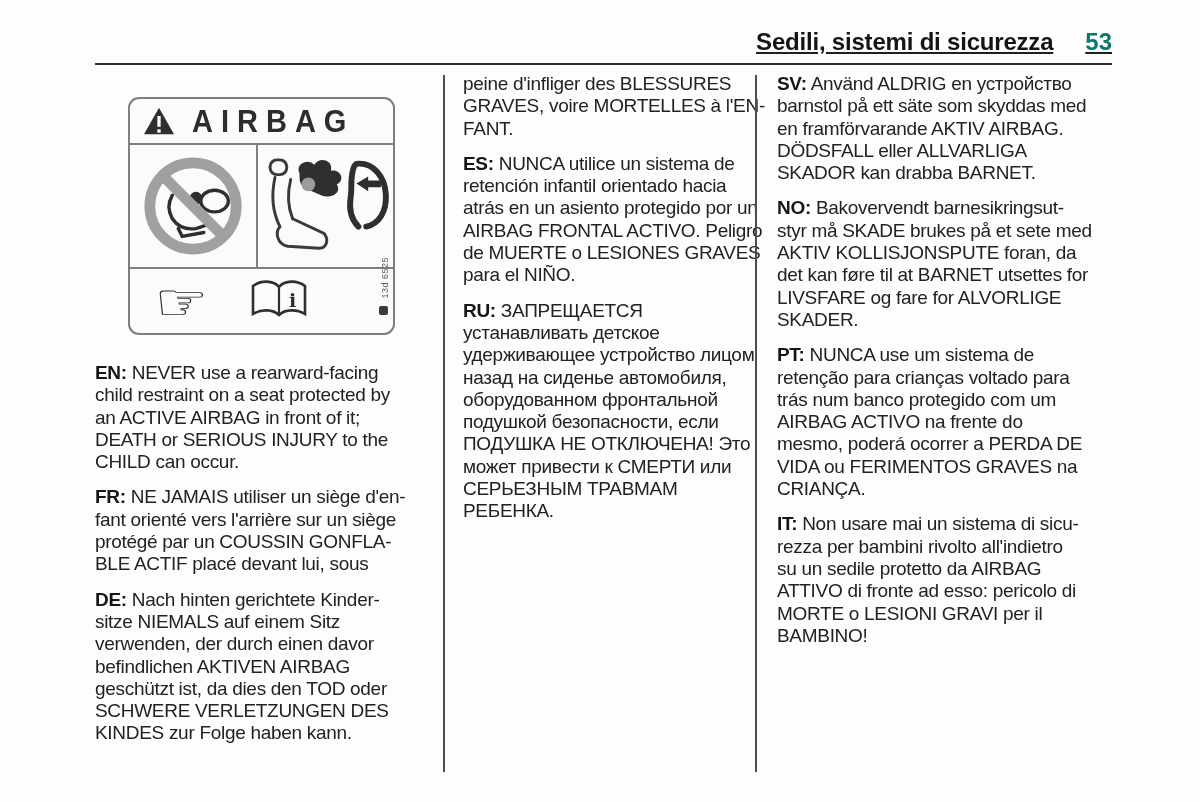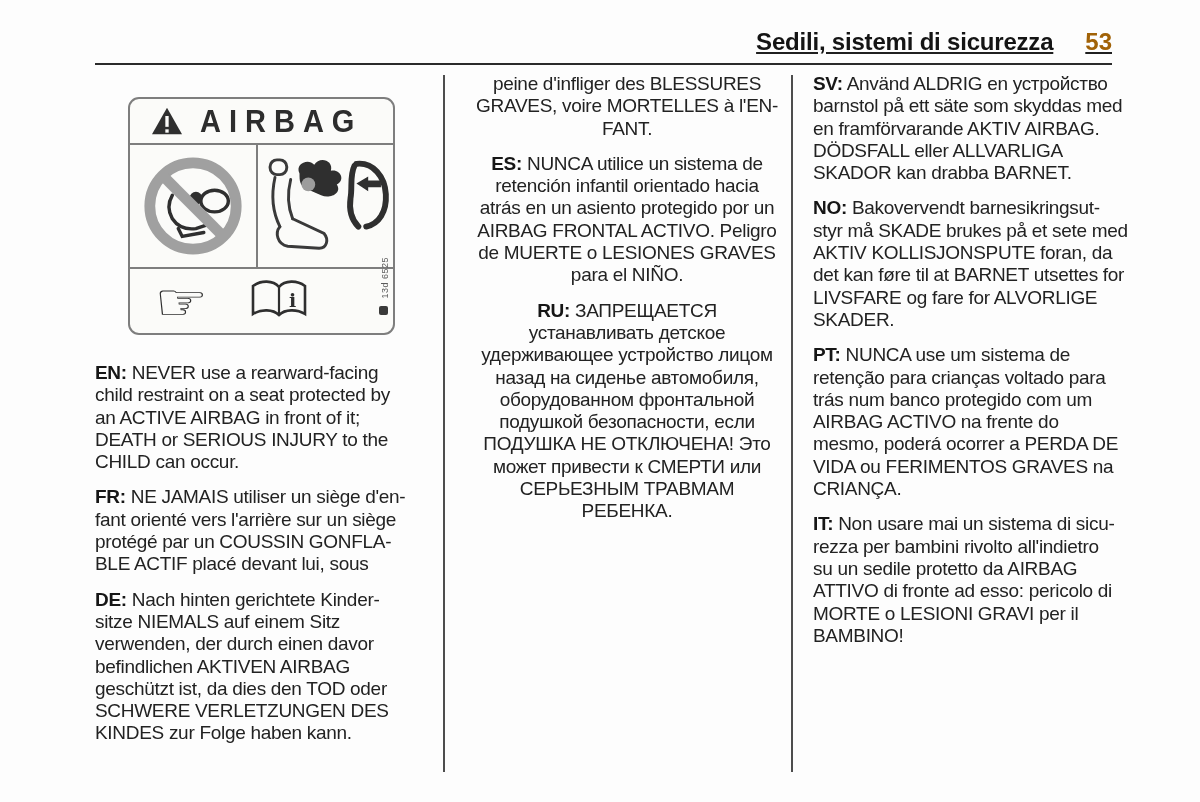--- a/index.html
+++ b/index.html
@@ -14,34 +14,34 @@
 
   
   .header {
     padding:28px 88px 0 95px;
     display:flex; justify-content:flex-end; align-items:baseline;text-decoration:underline;
   }
   .page-title {
     font-size:24px; font-weight:700; color:#141414; letter-spacing:-0.2px;
   }
   .page-number {
-    font-size:24px; font-weight:700; color:#a16207; margin-left:32px;
+    font-size:24px; font-weight:700; color:#0f766e; margin-left:32px;
   }
   .header-rule {
     height:2px; background:#2b2b2b; margin:7px 88px 0 95px;
   }
 
   
   .content {
     display:flex; align-items:flex-start;
     margin:8px 30px 0 95px;
   }
   .col { box-sizing:border-box; }
   .col-left   { width:348px; }
-  .col-mid    { width:346px; padding-left:18px;text-align:center; }
+  .col-mid    { width:310px; padding-left:18px; }
   .col-right  { flex:1; padding-left:20px; }
   .vdiv {
     width:2px; height:697px; background:#4d4d4d; flex:none; margin-top:2px;
   }
 
   .para {
     white-space:pre;
     font-size:19px; line-height:22.3px; letter-spacing:-0.3px;
     margin:0 0 13px 0; color:#222222;
   }
@@ -52,21 +52,21 @@
   .label {
     position:relative; box-sizing:border-box;
     width:267px; height:238px;
     margin:24px 0 0 33px;
     background:#fbfbf9;
     border:2px solid #7e7e7e; border-radius:11px;
     overflow:hidden;
   }
   .label-top {
     height:44px; display:flex; align-items:center;
-    border-bottom:2px solid #7e7e7e; padding:0 20px;
+    border-bottom:2px solid #7e7e7e; padding:0 12px;
   }
   .label-title {
     font-size:29px; font-weight:700; letter-spacing:8px;
     color:#2d2d2d; margin-left:16px; transform:scaleY(1.06);
   }
   .label-mid { display:flex; height:122px; border-bottom:2px solid #7e7e7e; }
   .label-cell { display:flex; align-items:center; justify-content:center; }
   .cell-left  { width:126px; border-right:2px solid #7e7e7e; }
   .cell-right { flex:1; }
   .label-bottom {

